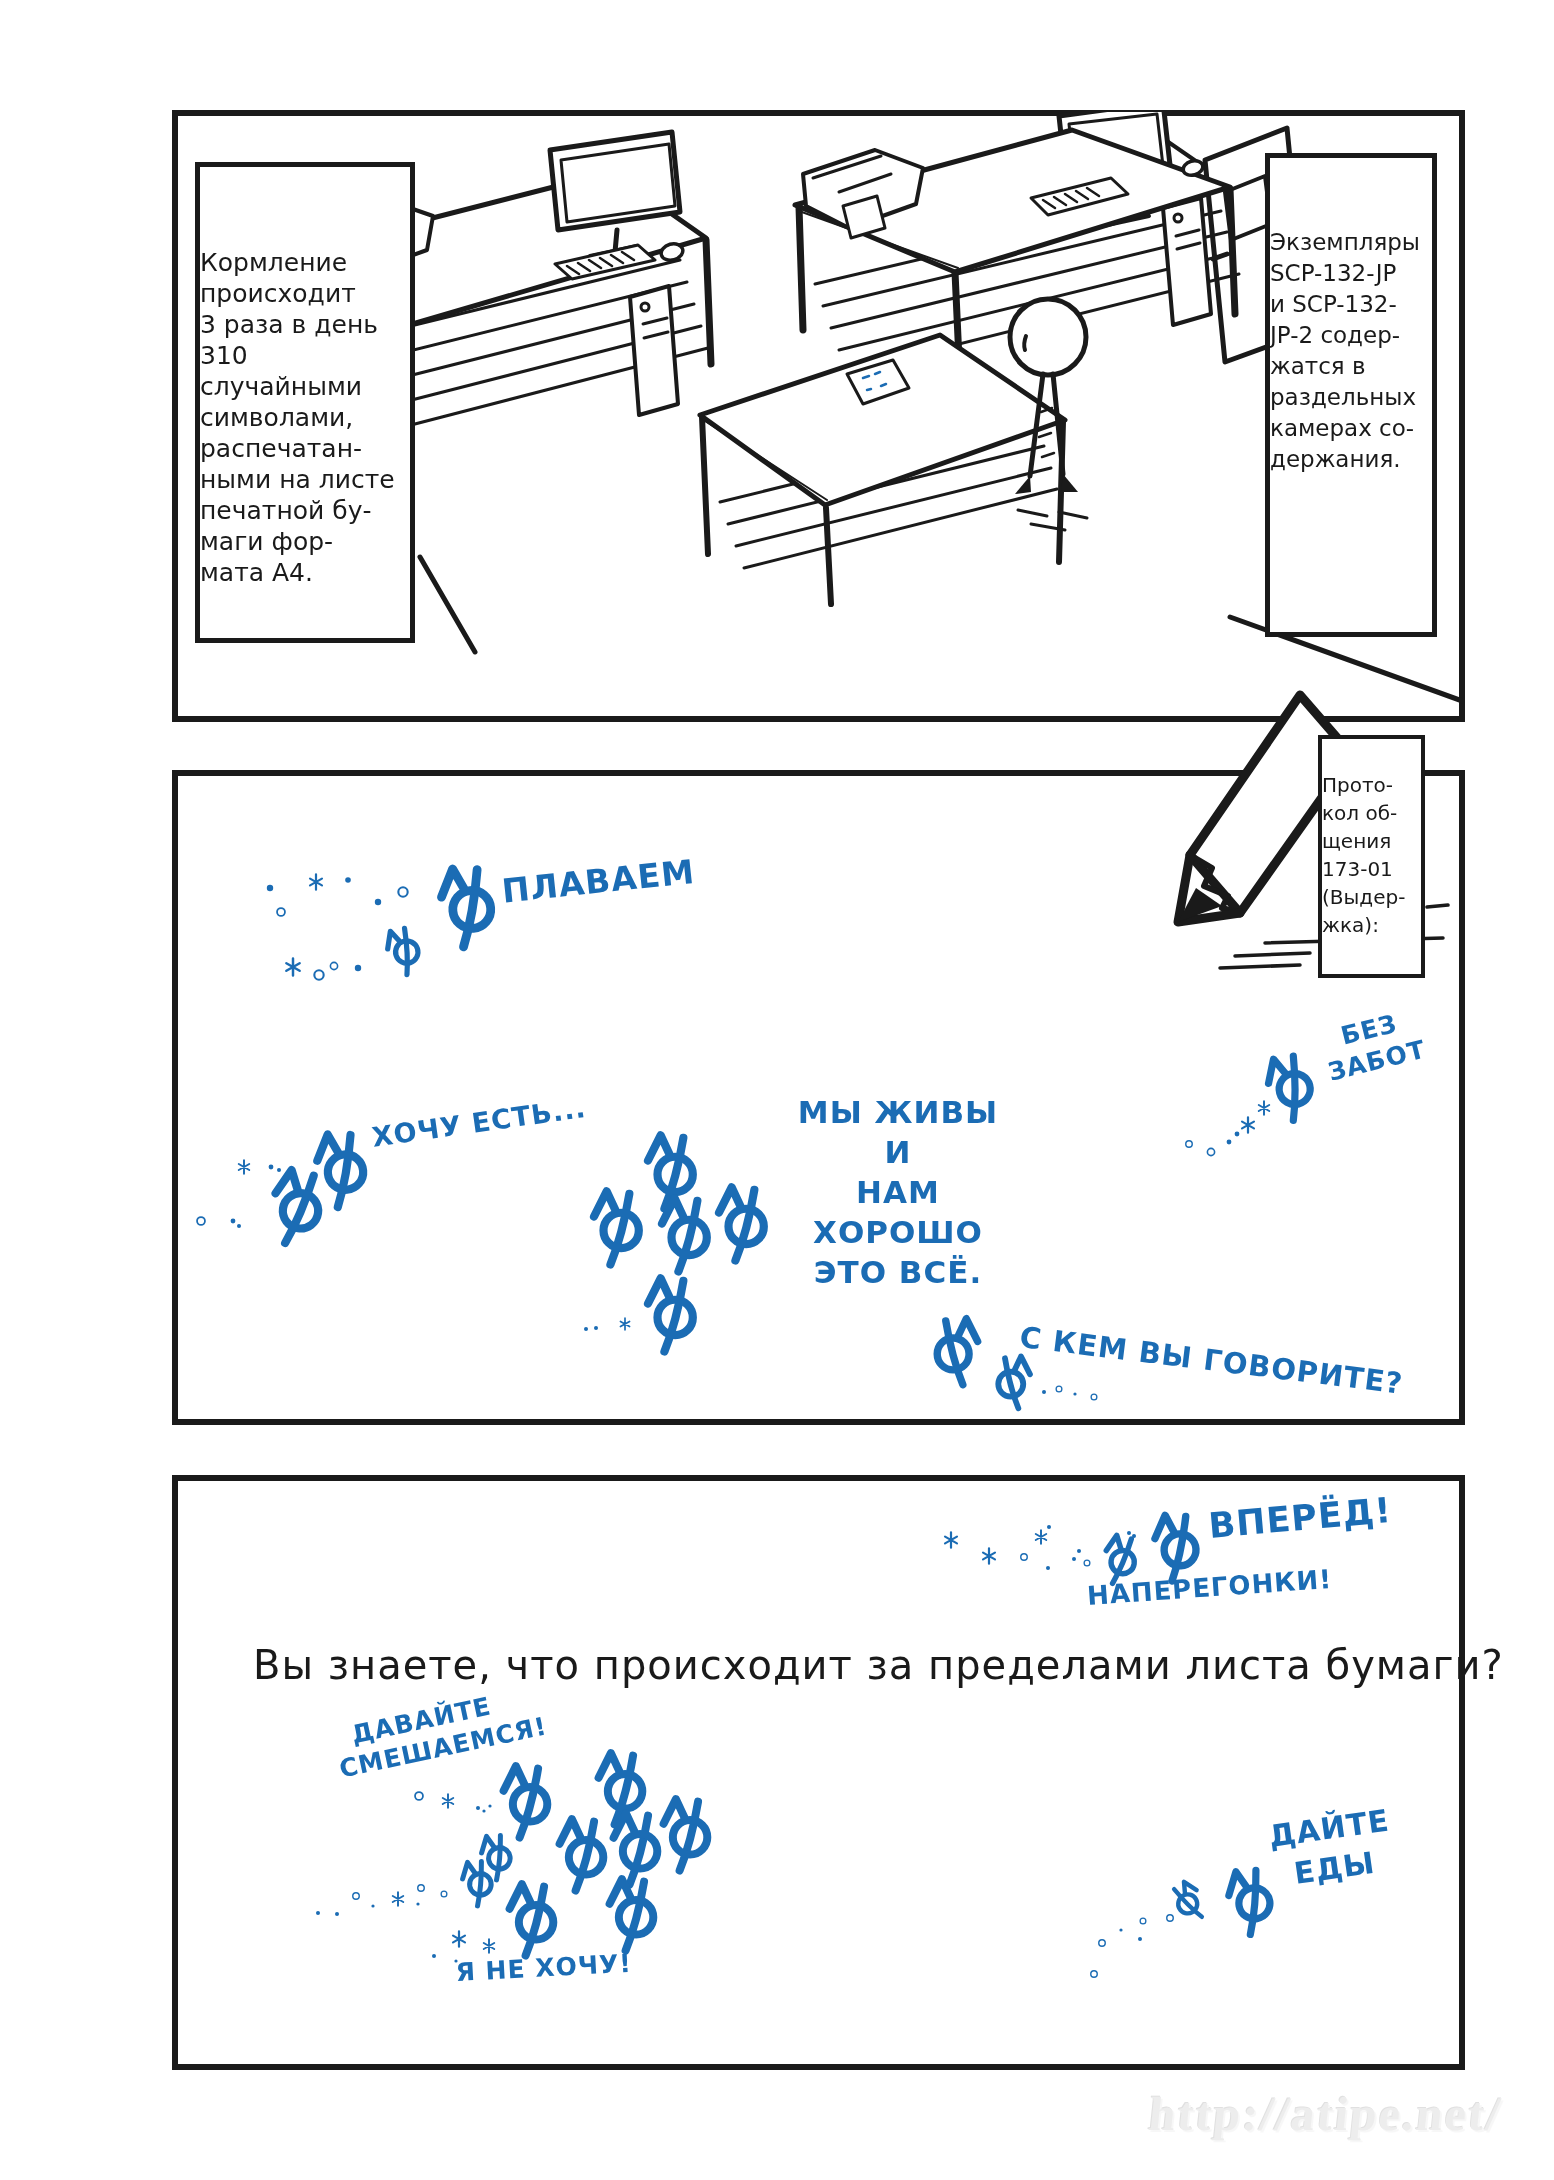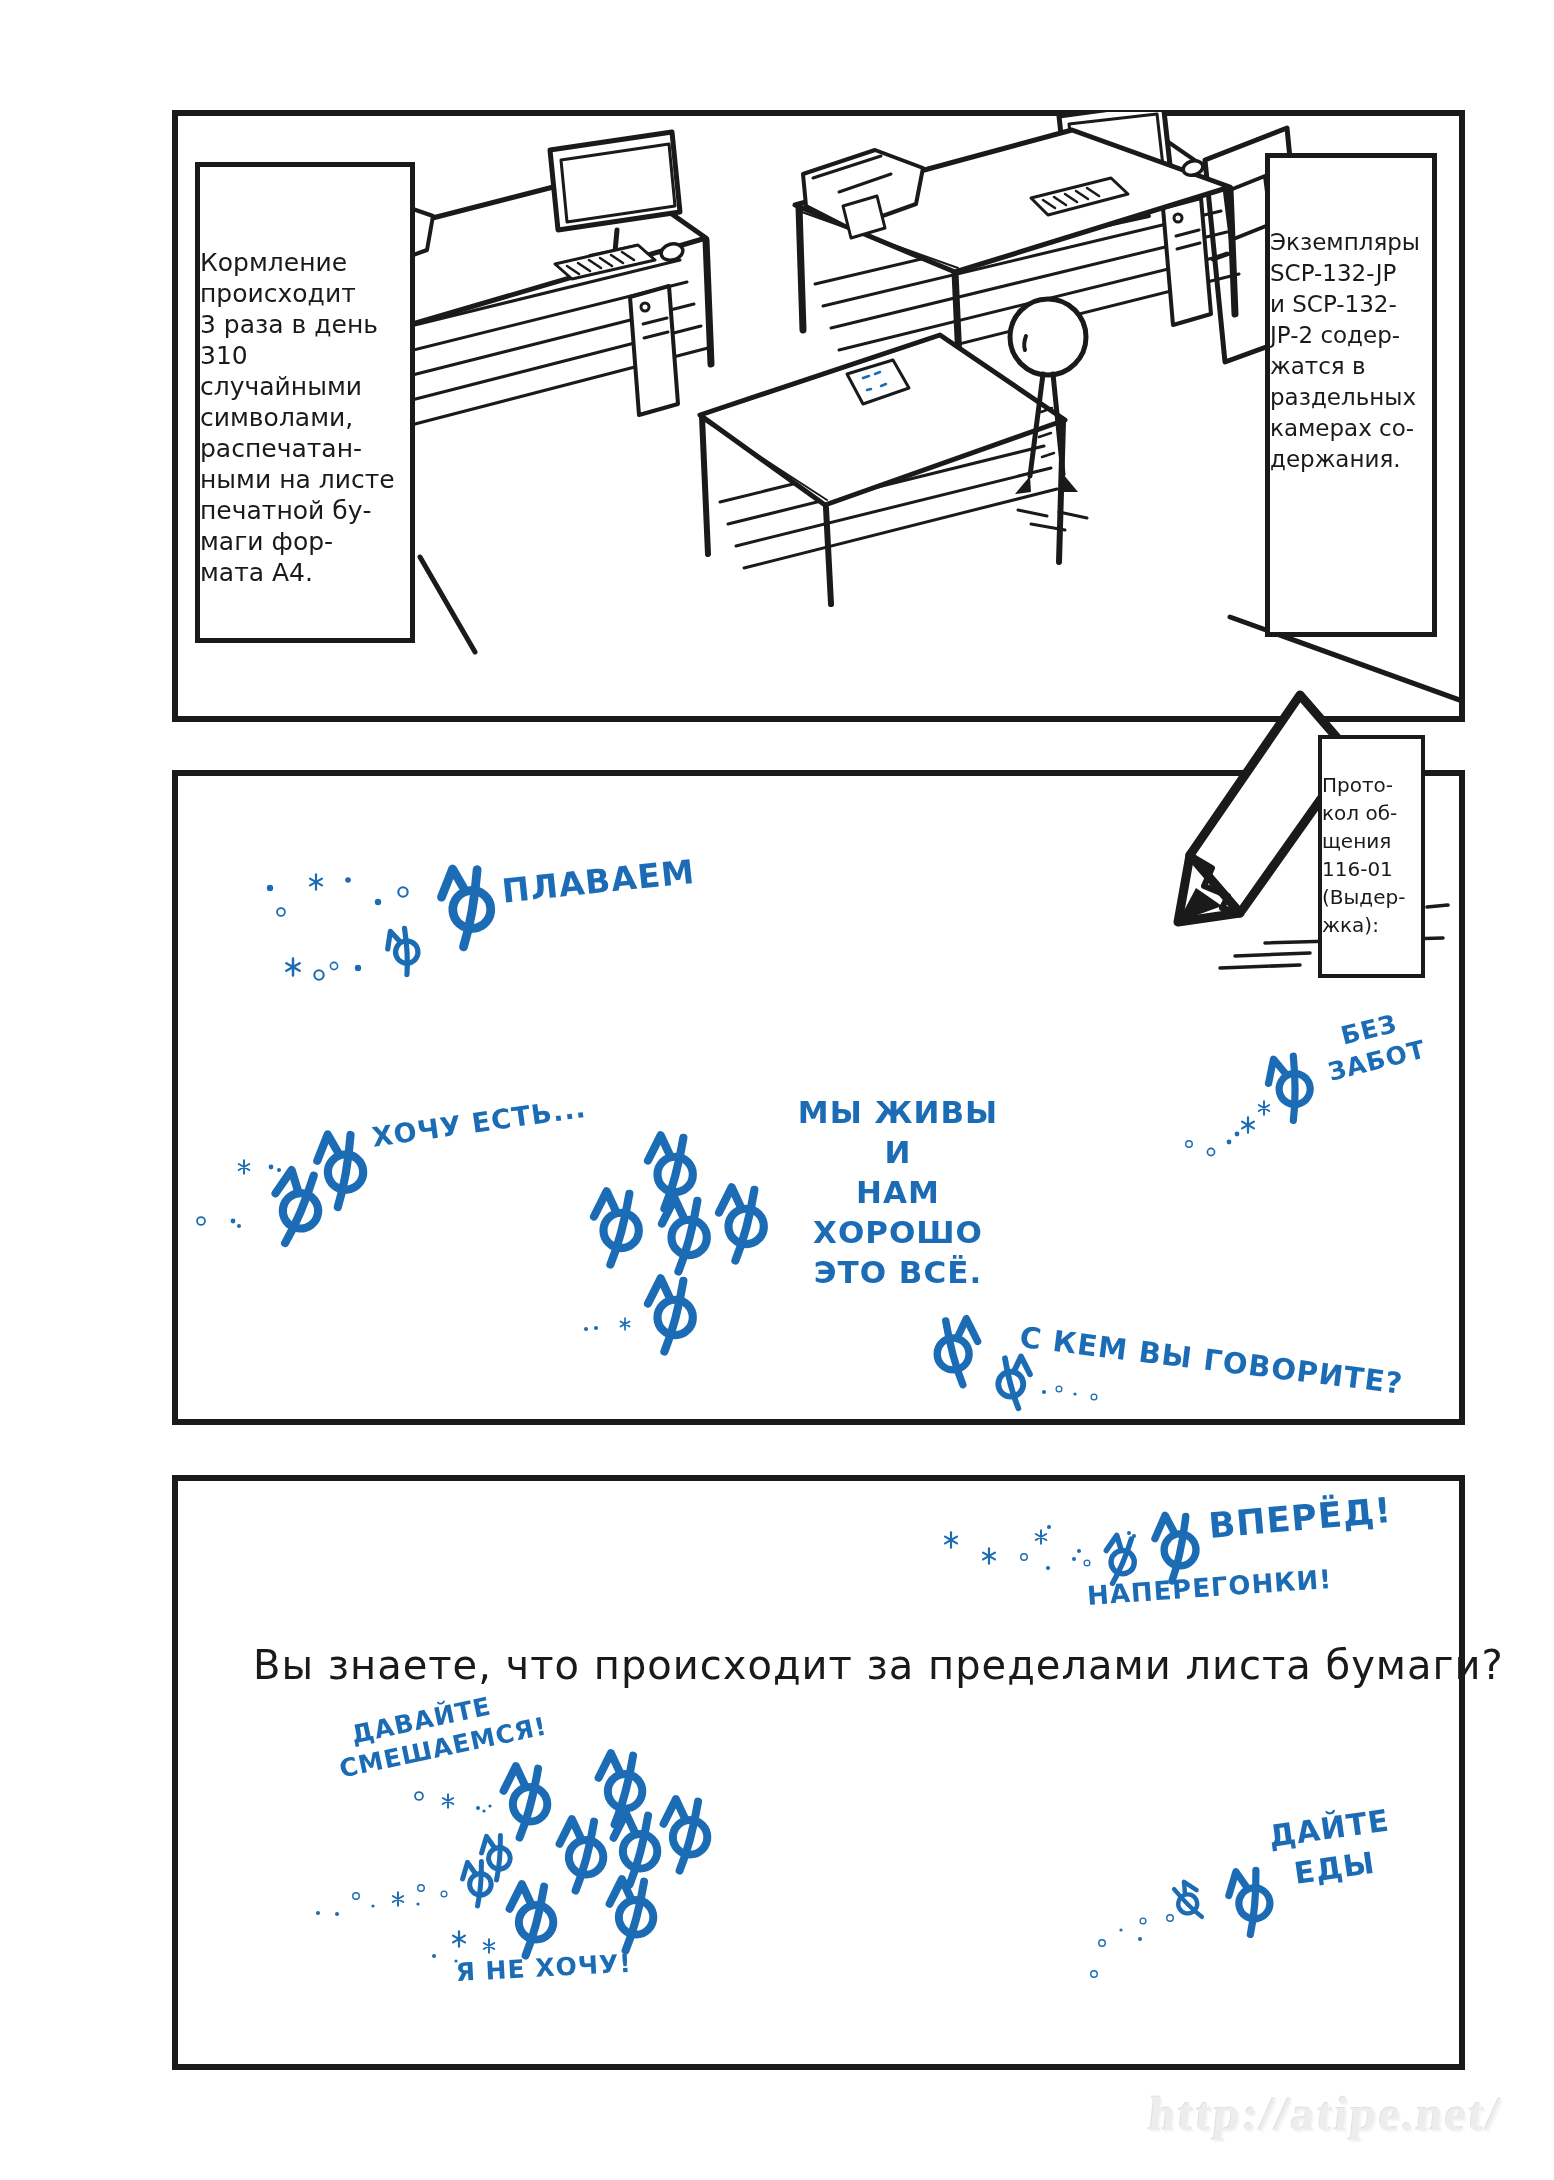--- a/index.html
+++ b/index.html
@@ -188,21 +188,21 @@
     <path class="ln" stroke-width="9" d="M60 175 L48 242 M110 233 L48 242"></path>
     <polygon class="fb" points="48,242 66,208 92,226"></polygon>
     <g>
       <path class="ln" stroke-width="3.5" d="M135 263 L313 258 M105 276 L180 273 M90 288 L170 285 M297 227 L318 225"></path>
     </g>
   </svg>
 
   <div class="caption c3">Прото-
 кол об-
 щения
-116-01
+173-01
 (Выдер-
 жка):</div>
 
   <div class="blabel" style="left:500px;top:872px;font-size:33px;transform:rotate(-6deg);">ПЛАВАЕМ</div>
   <div class="blabel multi" style="left:1312px;top:1028px;width:110px;font-size:25px;line-height:32px;transform:rotate(-14deg);">БЕЗ
 ЗАБОТ</div>
   <div class="blabel" style="left:370px;top:1122px;font-size:27px;transform:rotate(-8deg);">ХОЧУ ЕСТЬ...</div>
   <div class="blabel multi" style="left:788px;top:1092px;width:220px;font-size:31px;line-height:40px;">МЫ ЖИВЫ И
 НАМ ХОРОШО
 ЭТО ВСЁ.</div>

